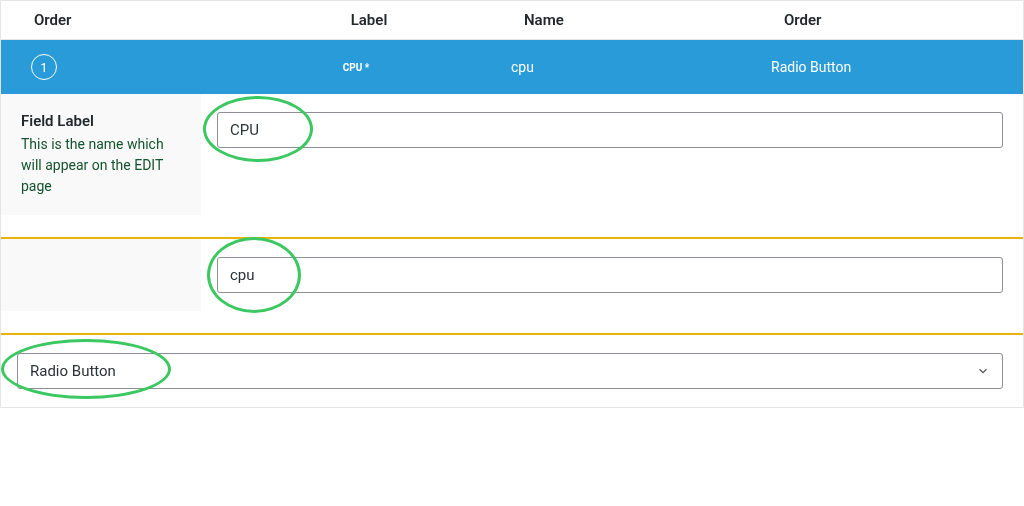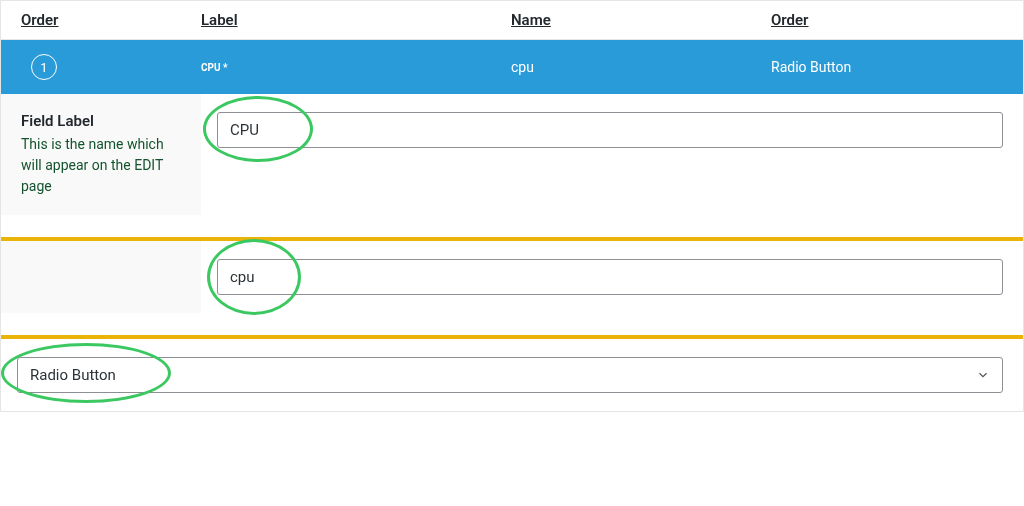--- a/index.html
+++ b/index.html
@@ -11,47 +11,46 @@
       width: 1024px;
       height: 506px;
       overflow: hidden;
     }
     .table-container {
       border: 1px solid #e5e5e5;
       border-top: none;
     }
     .header-row {
       display: flex;
-      padding: 10px 0;
+      padding: 10px 13px;
       border-top: 1px solid #e5e5e5;
       border-bottom: 1px solid #e5e5e5;
-      text-decoration: underline;
     }
     .header-row .col { font-weight: 600; font-size: 15px; color: #23282d; }
     .col-order { width: 200px; padding-left: 20px; }
-    .col-label { width: 310px; }
+    .col-label { width: 310px; text-align: center; }
     .col-name  { width: 260px; }
     .col-type  { flex: 1; }
     .selected-row {
       display: flex;
       align-items: center;
       background: #2a9bd9;
       color: #fff;
       padding: 14px 0;
     }
     .selected-row .col { font-size: 14px; }
     .selected-row .col-label { font-weight: 700; font-size: 10px; }
     .order-circle {
       width: 26px; height: 26px; border: 1.5px solid #fff; border-radius: 50%;
       display: flex; align-items: center; justify-content: center;
       font-size: 13px; color: #fff; margin-left: 10px;
     }
     .settings-row {
       display: flex;
-      border-bottom: 4px solid #eab308;
+      border-bottom: 2px solid #eab308;
       padding: 18px 0;
       align-items: flex-start;
     }
     .settings-row.tall { padding-bottom: 40px; }
     .settings-row:last-child { border-bottom: none; }
     .label-col {
       width: 200px;
       padding-left: 20px;
       padding-right: 16px;
       background: #f9f9f9;

